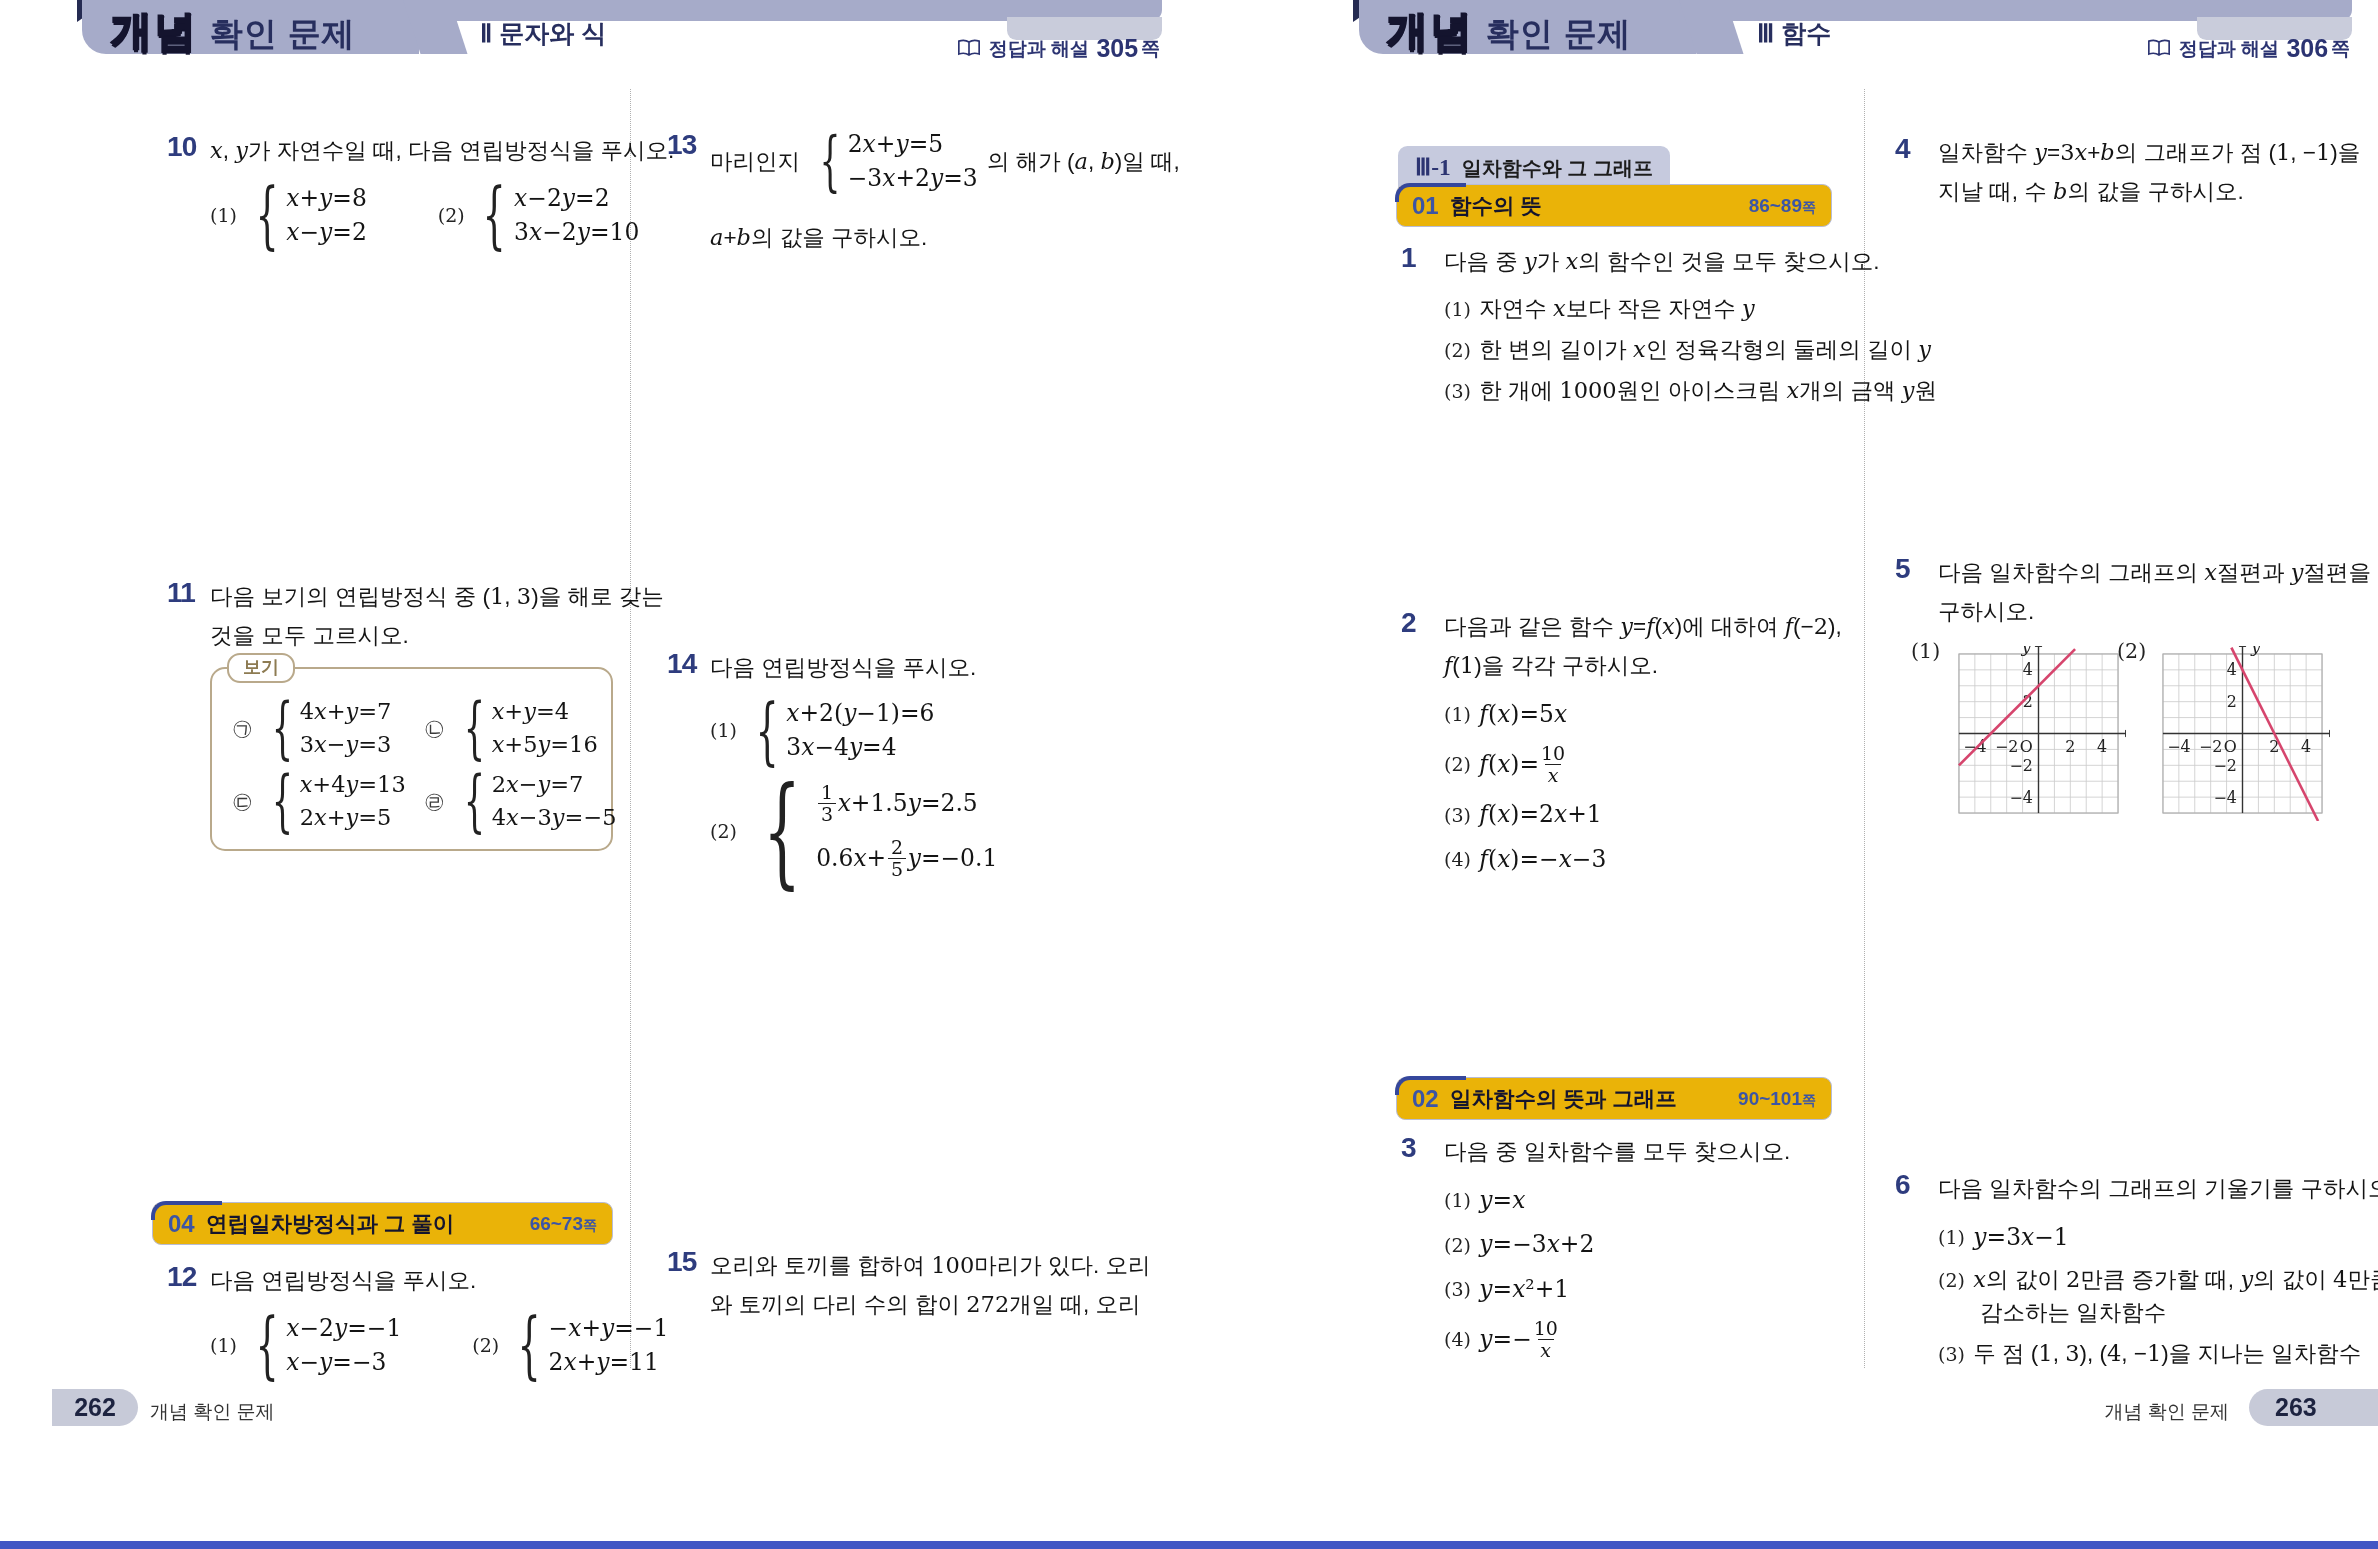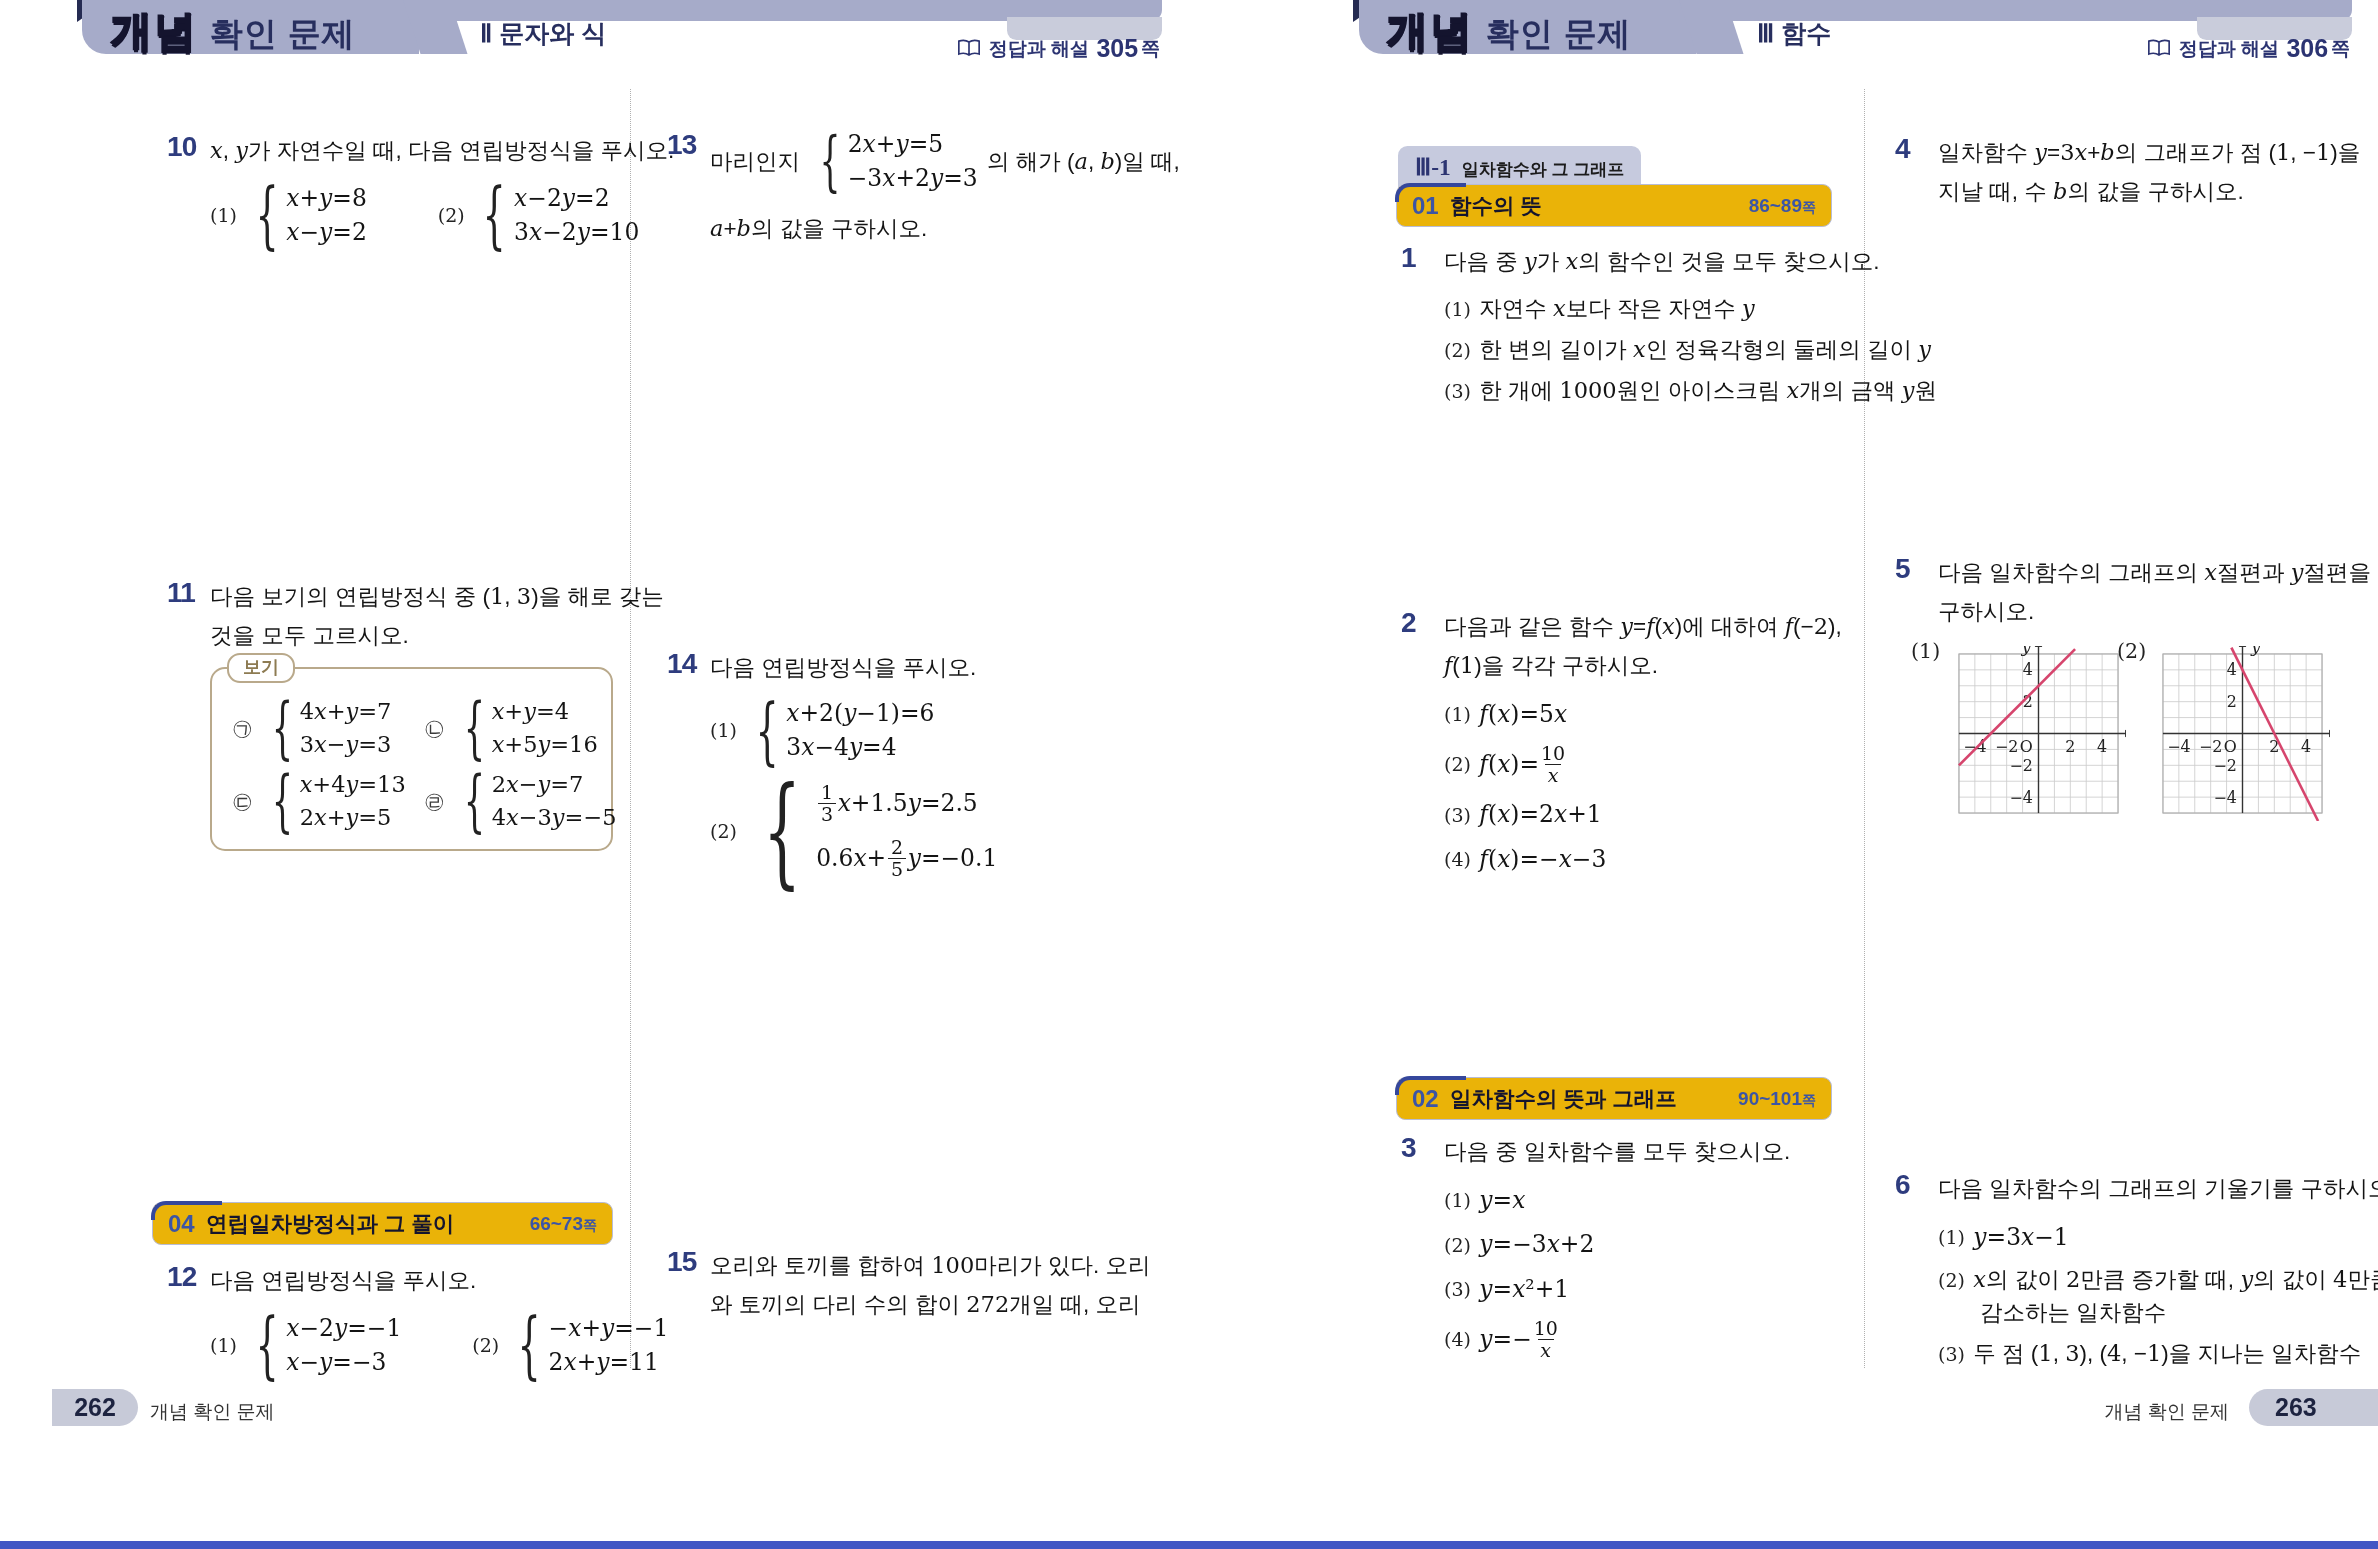--- a/index.html
+++ b/index.html
@@ -53,21 +53,21 @@
   .secbox::before{content:"";position:absolute;left:-1.9px;top:-1.9px;width:67px;height:15px;
     border-top:4.7px solid #35479c;border-left:4.7px solid #35479c;border-top-left-radius:15px}
   .secno{font-weight:bold;font-size:24px;color:var(--blue)}
   .sectitle{font-weight:bold;font-size:21.5px;color:#15152e;flex:1}
   .secpg{font-weight:bold;font-size:19px;color:var(--blue)}
   .secpg .sfx{font-size:14px}
 
   .tag{position:absolute;background:#c6cade;border-radius:9.4px;padding:6.6px 17px 24px;
     display:flex;gap:11.2px;align-items:baseline}
   .tagno{font-family:"Liberation Serif",serif;font-weight:bold;font-size:23.4px;color:#2c3472}
-  .tagtitle{font-weight:bold;font-size:17px;color:#1c1c1c}
+  .tagtitle{font-weight:bold;font-size:20px;color:#1c1c1c}
 
   
   .bogi{position:absolute;border:2.3px solid var(--tan);border-radius:15px;background:#fff}
   .bogilabel{position:absolute;top:-16px;left:15px;background:#fff;border:2.3px solid var(--tan);
     border-radius:13px;padding:0 14px 1.9px;font-weight:bold;font-size:18px;color:var(--tantext)}
   .bogigrid{display:grid;grid-template-columns:192px 1fr;padding:28px 7.5px 15px 20.6px;row-gap:11.2px}
   .bmark{font-size:19.7px;color:#3a3a3a;margin-right:8.4px}
   .bogi .eq{font-size:22.5px}
   .bogi .brace{font-size:67px}
 
@@ -217,21 +217,21 @@
         <span class="ptext">마리인지</span>
         <span class="sysitem">
           <span class="brace mid">{</span>
           <span class="eqcol">
               <span class="eq mx"><span class="n">2</span><i class="v">x</i>+<i class="v">y</i>=<span class="n">5</span></span>
               <span class="eq mx">−<span class="n">3</span><i class="v">x</i>+<span class="n">2</span><i class="v">y</i>=<span class="n">3</span></span>
             </span>
         </span>
         <span class="ptext mx">의 해가 (<i class="v">a</i>, <i class="v">b</i>)일 때,</span>
       </div>
-      <div class="ptext mx" style="margin-top:15px"><i class="v">a</i>+<i class="v">b</i>의 값을 구하시오.</div>
+      <div class="ptext mx" style="margin-top:24px"><i class="v">a</i>+<i class="v">b</i>의 값을 구하시오.</div>
     </div>
   </div>
 
   <div class="prob" style="left:667px;top:648px">
     <span class="pno">14</span>
     <div>
       <div class="ptext mx">다음 연립방정식을 푸시오.</div>
       <div class="sysitem" style="margin-top:11.2px">
         <span class="ilab">(1)</span>
         <span class="brace">{</span>

